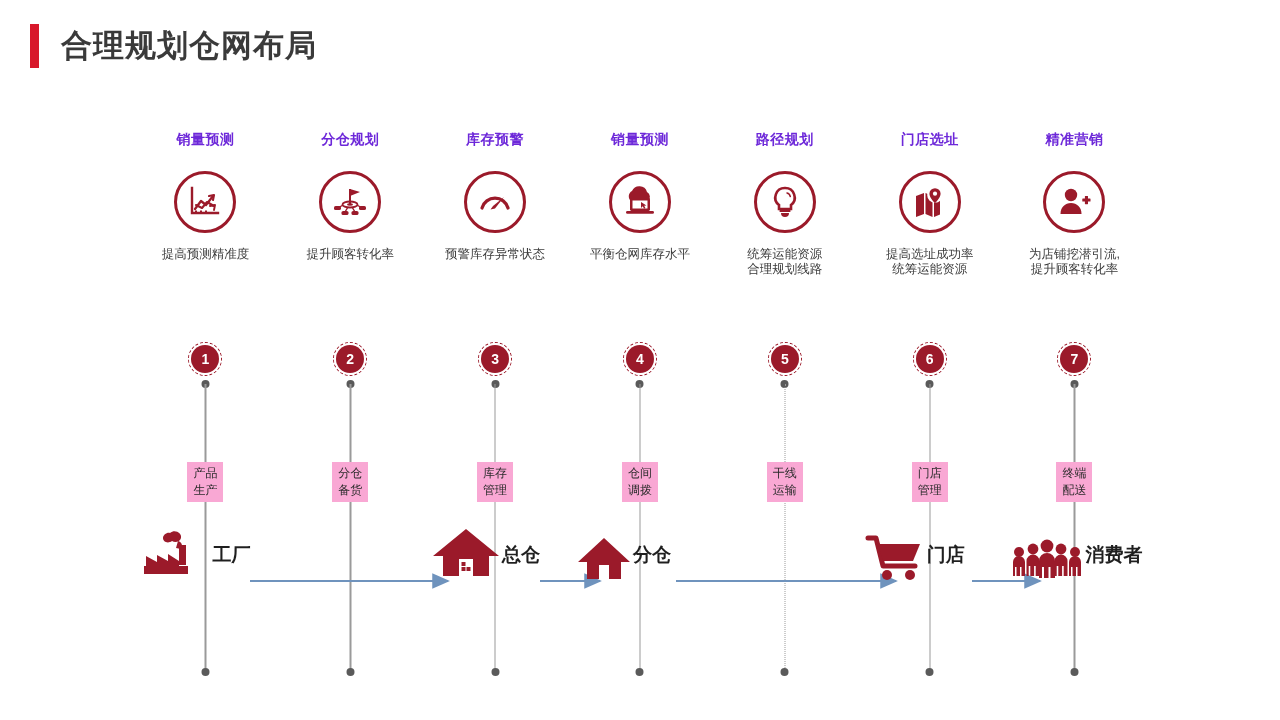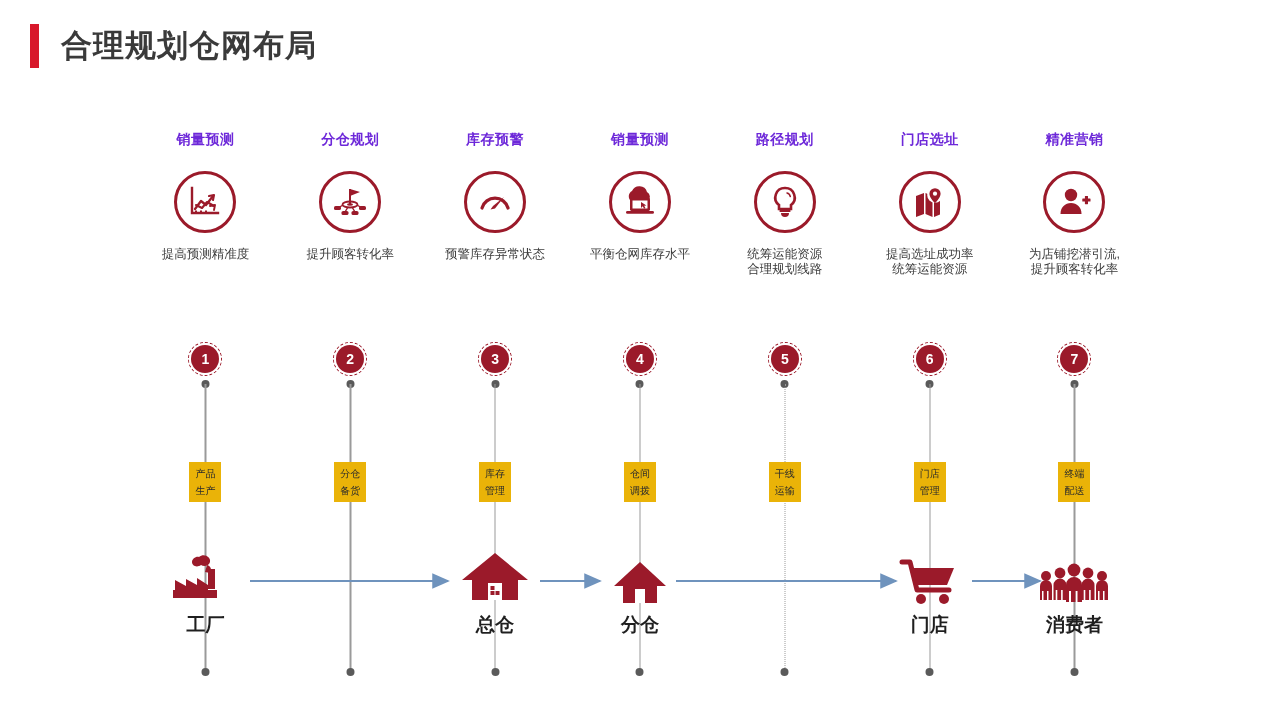--- a/index.html
+++ b/index.html
@@ -150,39 +150,39 @@
   }
   .conn-dot.top { top: 2px; }
   .conn-dot.bottom { top: 290px; }
 
   
   .mid-label {
     position: absolute;
     top: 332px;
     left: 50%;
     transform: translateX(-50%);
-    background: #eab308;
+    background: #f9a8d4;
     padding: 3px 6px;
-    font-size: 10px;
+    font-size: 12px;
     line-height: 17px;
     color: #2b2b2b;
     text-align: center;
     white-space: nowrap;
     z-index: 3;
   }
 
   
   .bottom-node {
     position: absolute;
-    top: 416px;
+    top: 392px;
     left: 50%;
     transform: translateX(-50%);
     width: 130px;
     display: flex;
-    flex-direction: column;
+    flex-direction: row;
     align-items: center;
     z-index: 4;
   }
   .bottom-glyph {
     height: 62px;
     display: flex;
     align-items: flex-end;
     justify-content: center;
   }
   .bottom-label {

